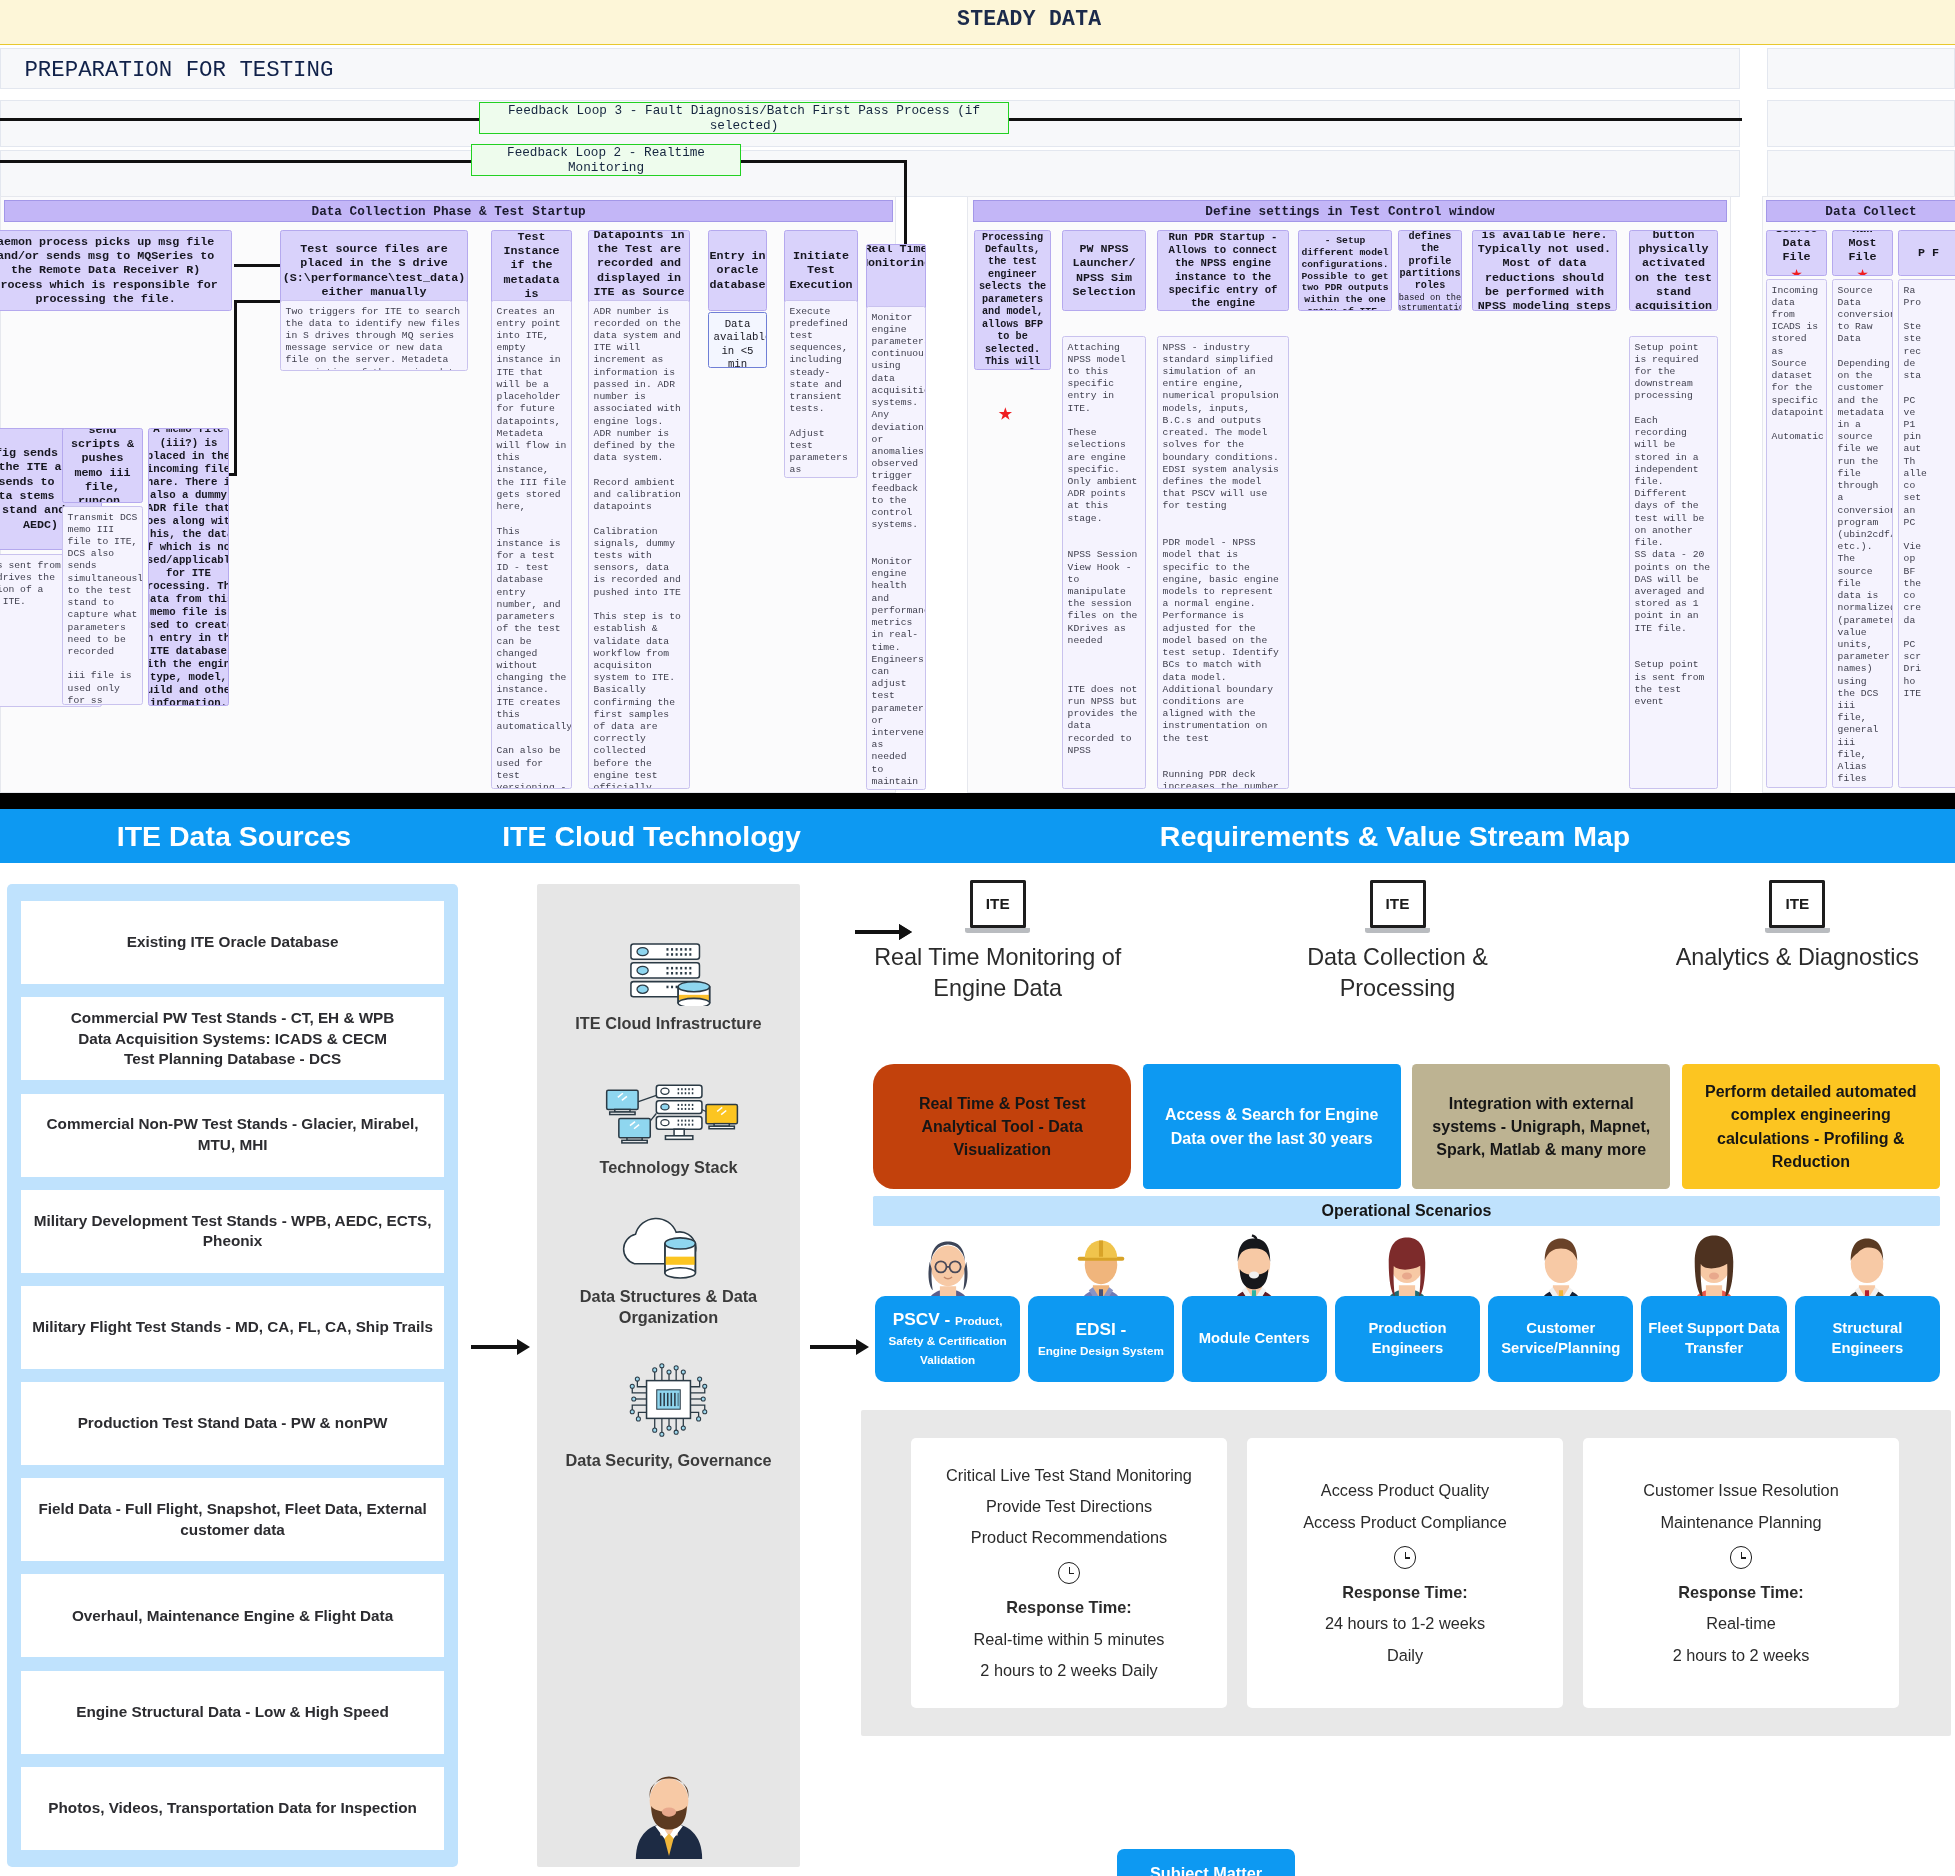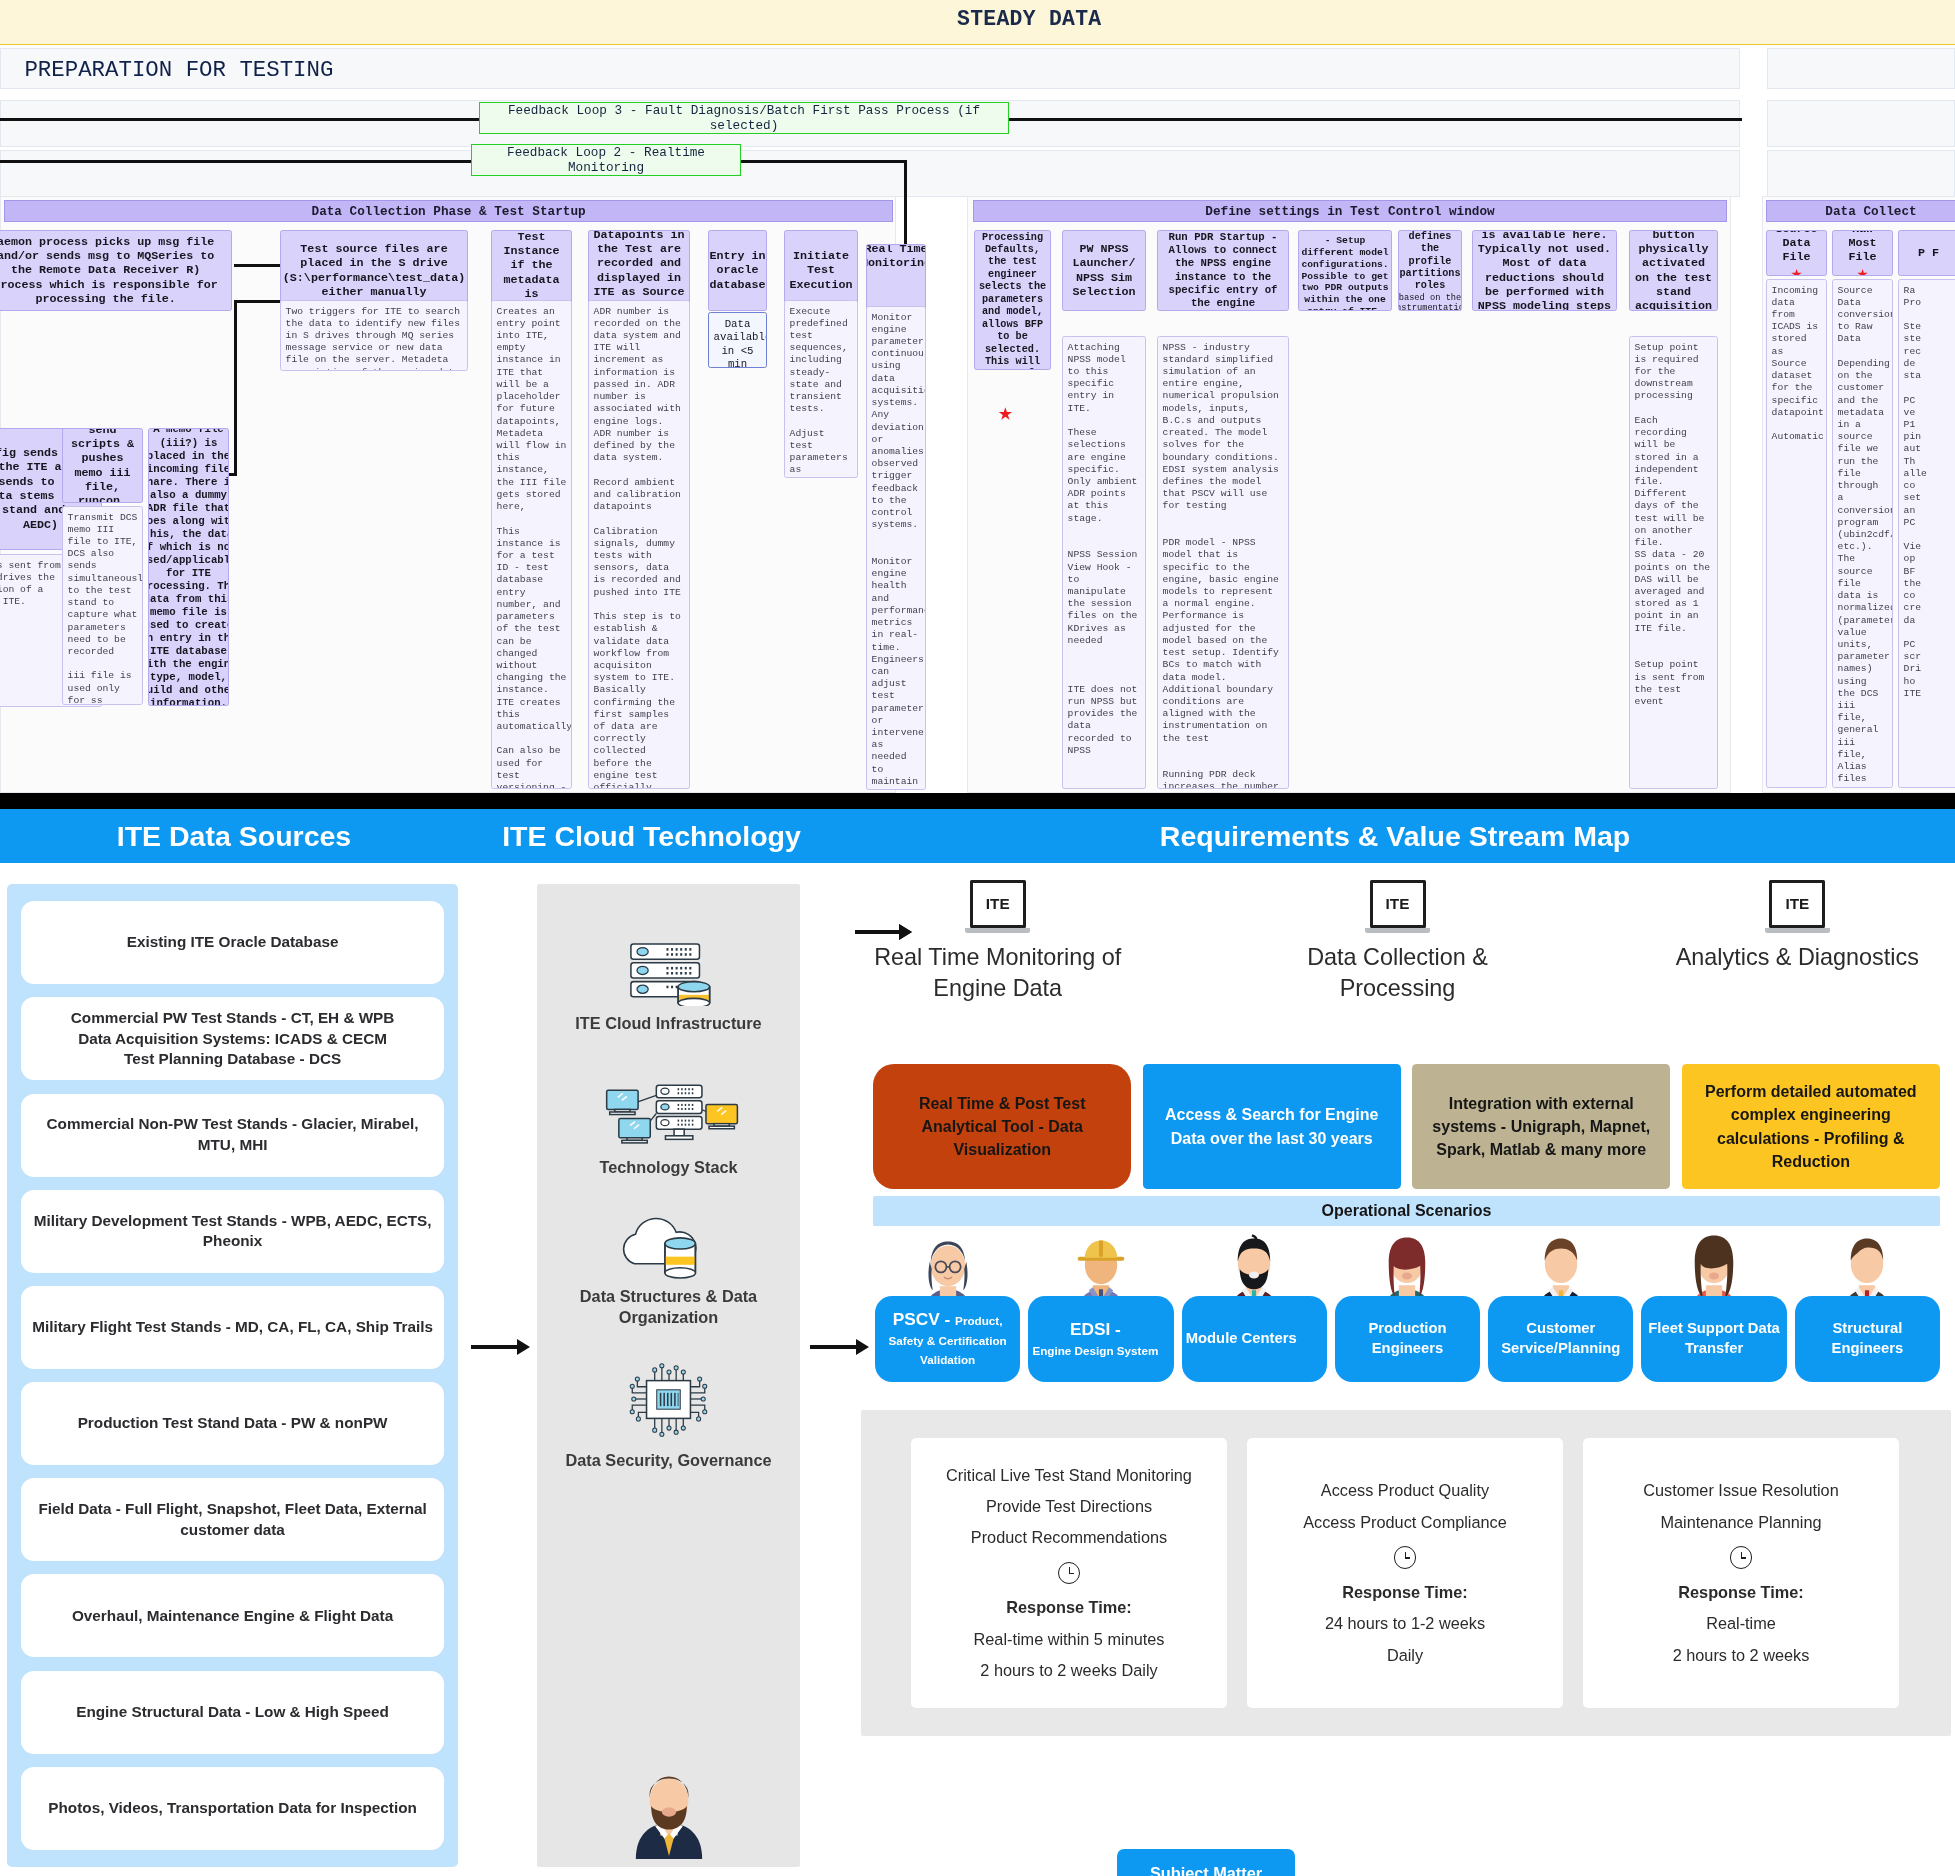--- a/index.html
+++ b/index.html
@@ -91,21 +91,21 @@
   .hdr1 { left:0;    top:0; width:468px; }
   .hdr2 { left:468px;top:0; width:367px; }
   .hdr3 { left:835px;top:0; width:1120px; }
 
   .col-sources {
     position:absolute; left:7.1px; top:75px; width:451px; height:983px;
     background:#bfe2fd; border-radius:5.1px; padding:17.3px 14.3px;
     display:flex; flex-direction:column; gap:13.2px;
   }
   .src-card {
-    background:#fff; border-radius:13px; flex:1;
+    background:#fff; border-radius:0; flex:1;
     display:flex; align-items:center; justify-content:center;
     text-align:center; font-size:15.3px; font-weight:700; color:#2c2c30;
     line-height:1.35; padding:6.1px 10.2px;
   }
 
   .col-cloud {
     position:absolute; left:537px; top:75px; width:263px; height:983px;
     background:#e6e6e6; border-radius:2px;
     display:flex; flex-direction:column; align-items:center; padding-top:20.4px;
   }
@@ -158,21 +158,21 @@
     background:#bfe2fd; border-radius:1.5px;
     display:flex; align-items:center; justify-content:center;
     font-size:16px; font-weight:700; color:#161616;
   }
 
   .persona-row { position:absolute; left:875px; top:423px; width:1065px; display:flex; gap:8.1px; }
   .persona { flex:1; position:relative; height:158px; }
   .persona .avatar { position:absolute; left:50%; transform:translateX(-50%); top:0; width:67px; height:87px; }
   .persona .plabel {
     position:absolute; left:0; right:0; top:64px; height:86px; background:#0d99f2;
-    border-radius:17px; color:#fff; display:flex; align-items:center; justify-content:flex-start;
+    border-radius:10px; color:#fff; display:flex; align-items:center; justify-content:center;
     text-align:center; font-size:14.8px; font-weight:700; line-height:1.32; padding:0 4.1px; z-index:2;
   }
   .persona .plabel .sm { font-size:11.7px; font-weight:700; }
 
   .resp-panel {
     position:absolute; left:861px; top:601px; width:1090px; height:326px;
     background:#e8e8e8; border-radius:2px;
   }
   .resp-grid { position:absolute; left:911px; top:629px; width:988px; display:flex; gap:20px; }
   .resp-card {

